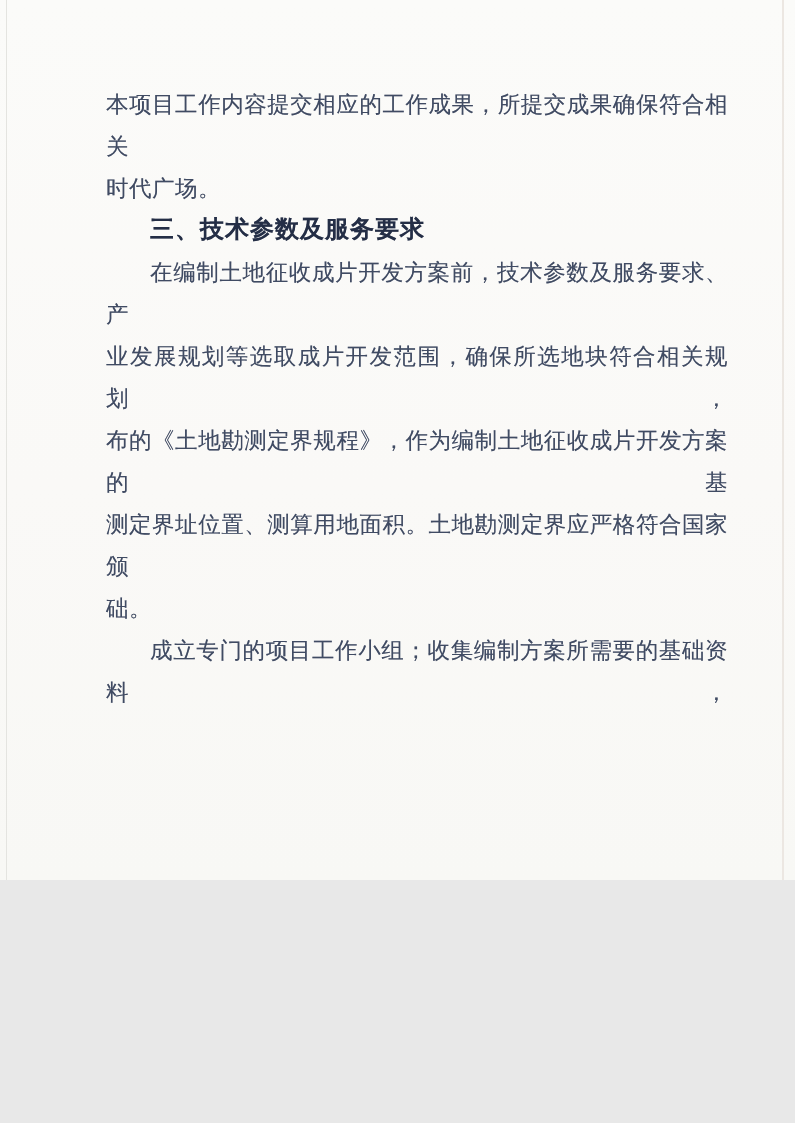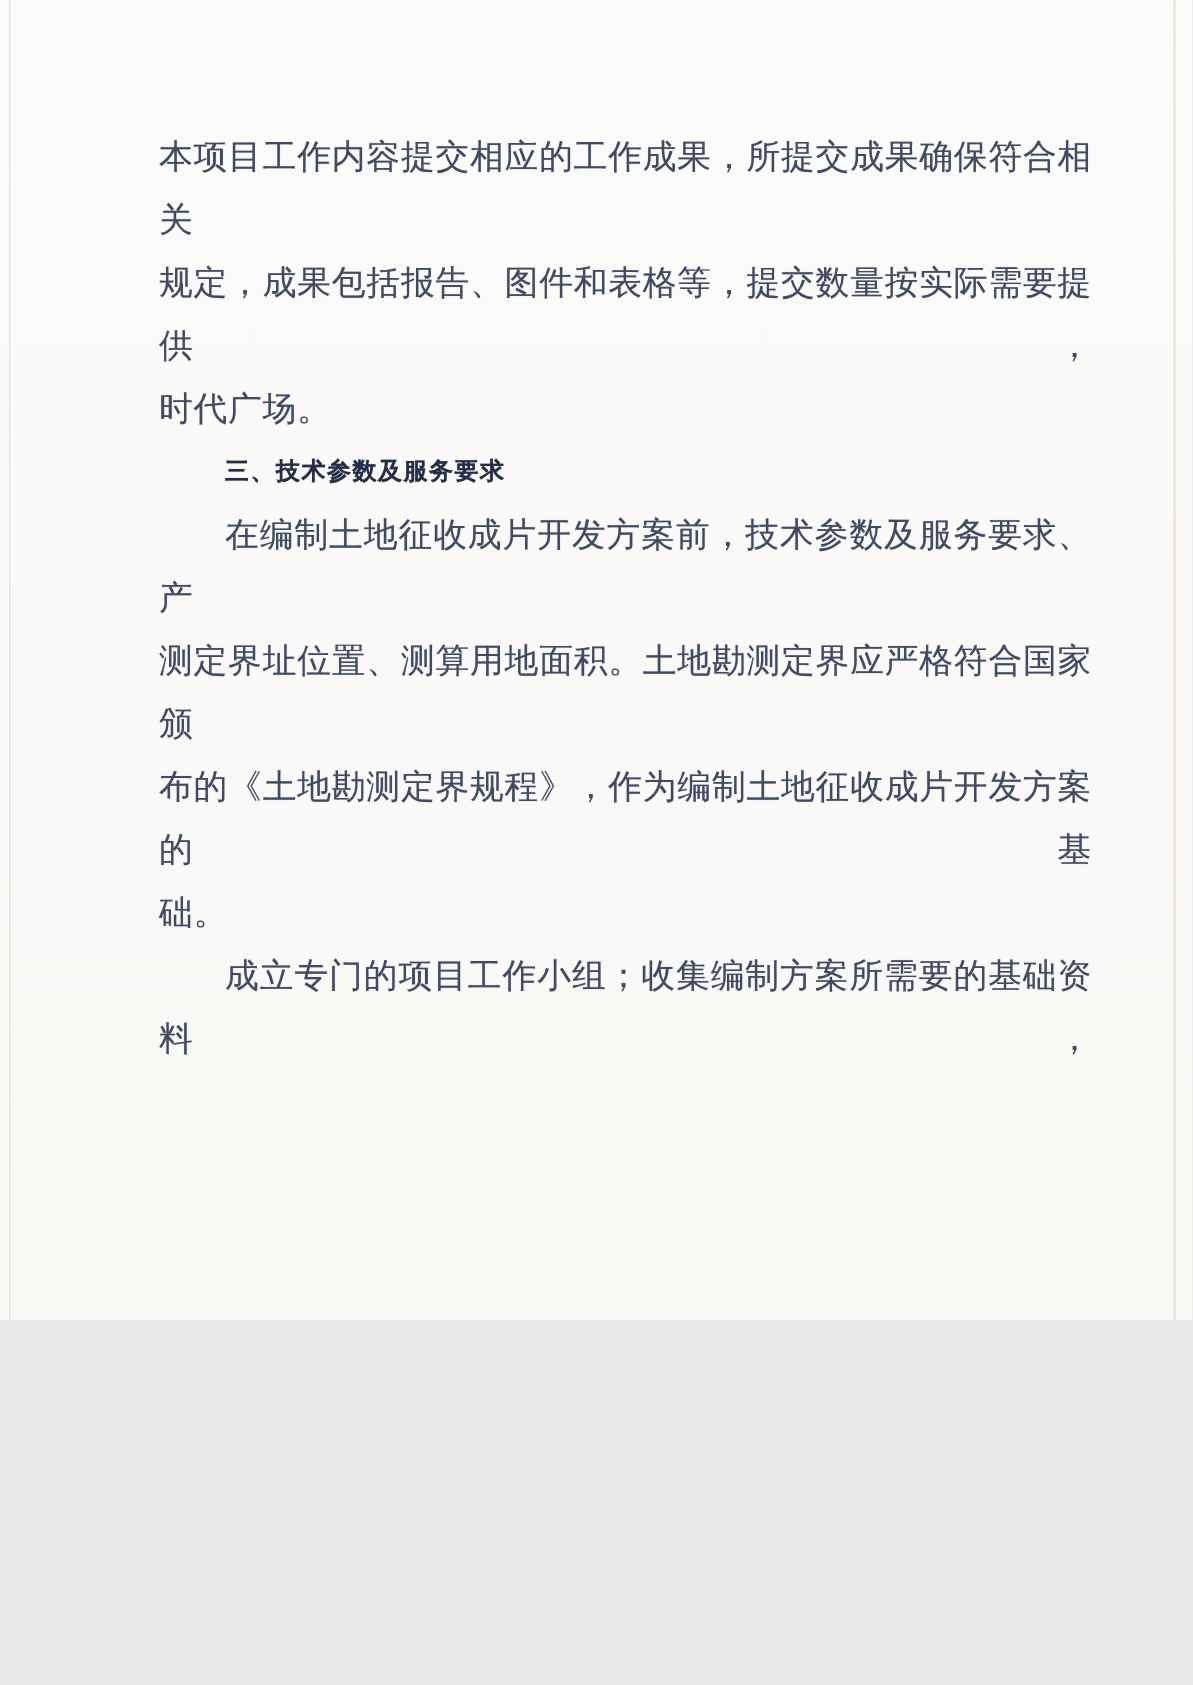--- a/index.html
+++ b/index.html
@@ -43,23 +43,23 @@
     text-shadow: 0 0 0.6px rgba(64, 75, 99, 0.45);
     white-space: normal;
   }
   .line.just {
     text-align-last: justify;
   }
   .line.indent {
     text-indent: 44px;
   }
   .block.heading .line {
-    font-family: Liberation Serif, serif;
+    font-family: Liberation Mono, monospace;
     font-weight: 700;
-    font-size: 16px;
+    font-size: 24px;
     color: var(--heading-color, #242e46);
     text-shadow: 0 0 0.5px rgba(36, 46, 70, 0.6);
     letter-spacing: 1px;
   }
   .block.subheading .line,
   .block.body .line {
     letter-spacing: 0.5px;
   }
   .footer {
     position: absolute;
@@ -75,30 +75,30 @@
 </style>
 </head>
 <body>
 
 <div class="page">
   <div class="scan-edge-left"></div>
   <div class="scan-edge-right"></div>
   <div class="content">
       <div class="block body">
         <div class="line just">本项目工作内容提交相应的工作成果，所提交成果确保符合相关</div>
-        <div class="line just">规定，成果包括报告、图件和表格等，提交数量按实际需要提供，</div>
         <div class="line">时代广场。</div>
       </div>
       <div class="block heading">
         <div class="line indent">三、技术参数及服务要求</div>
       </div>
       <div class="block body">
         <div class="line just indent">在编制土地征收成片开发方案前，技术参数及服务要求、产</div>
+        <div class="line just">业发展规划等选取成片开发范围，确保所选地块符合相关规划，</div>
+        <div class="line just">布的《土地勘测定界规程》，作为编制土地征收成片开发方案的基</div>
         <div class="line just">测定界址位置、测算用地面积。土地勘测定界应严格符合国家颁</div>
-        <div class="line just">布的《土地勘测定界规程》，作为编制土地征收成片开发方案的基</div>
         <div class="line">础。</div>
       </div>
       <div class="block body">
         <div class="line just indent">成立专门的项目工作小组；收集编制方案所需要的基础资料，</div>
       </div>
     </div>
   <div class="footer">- 3 -</div>
 </div>
 
 </body></html>

